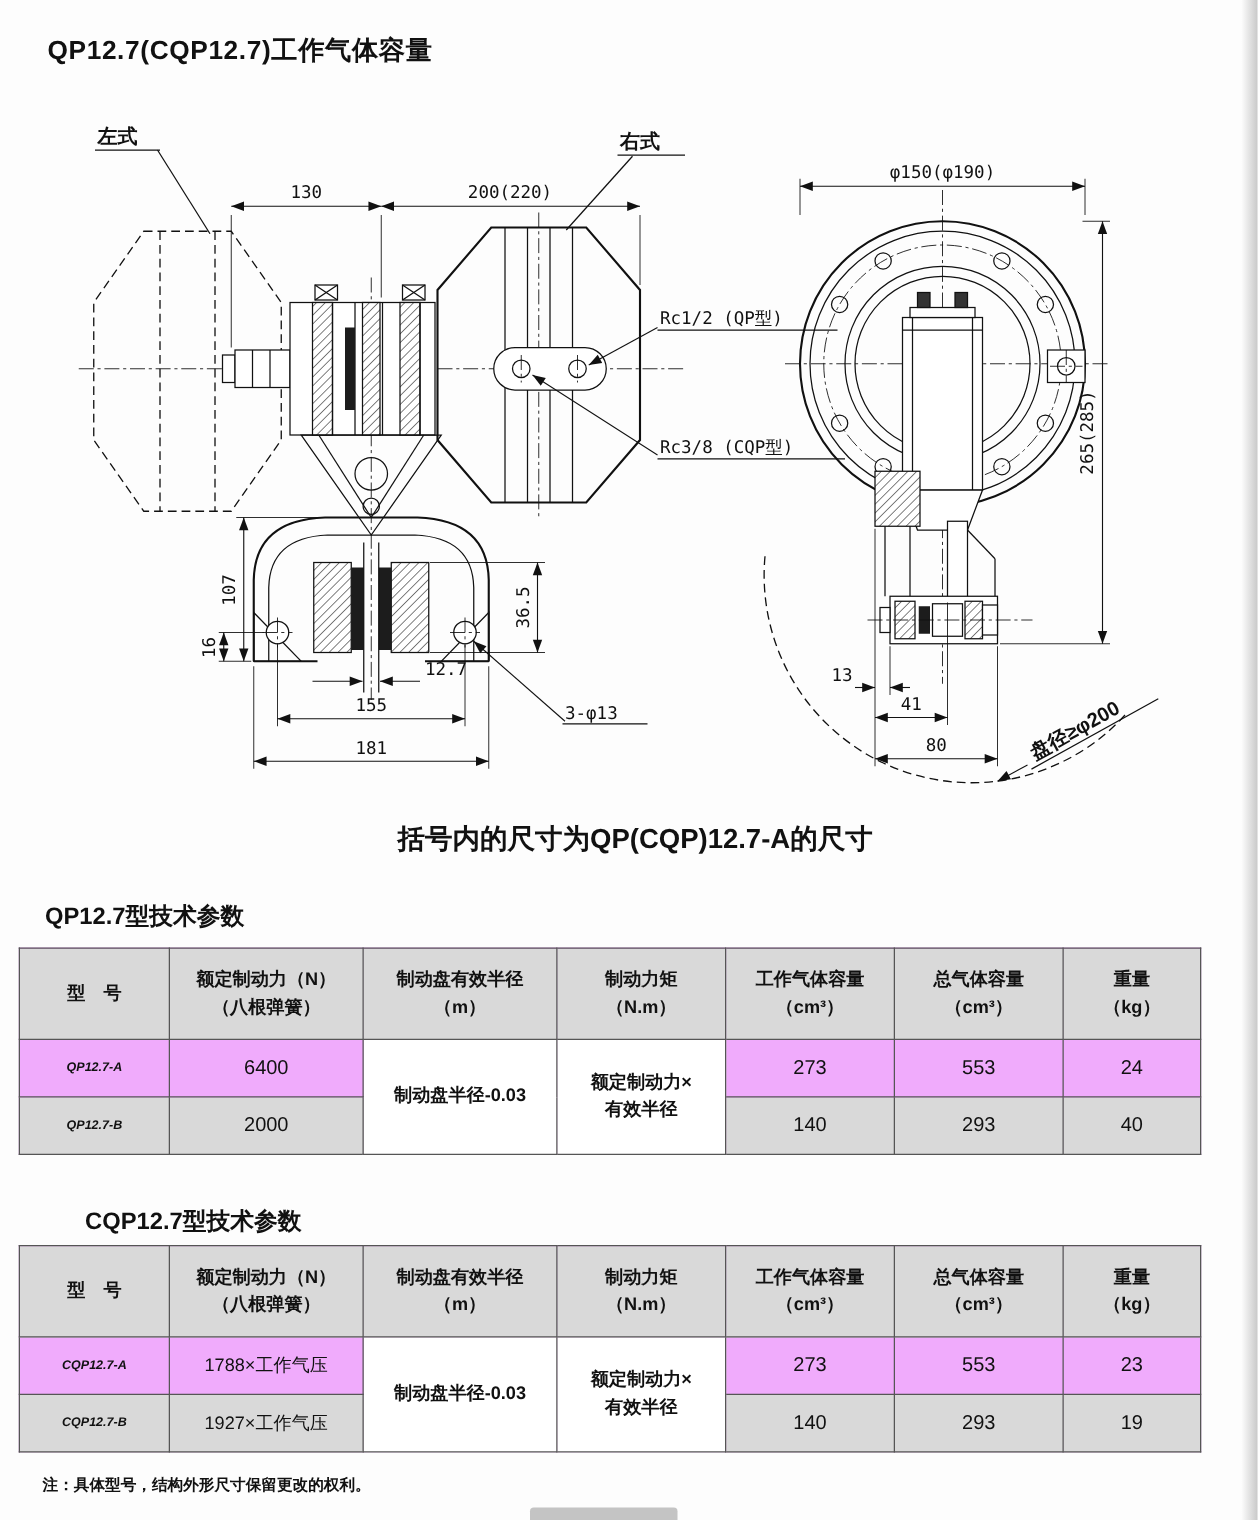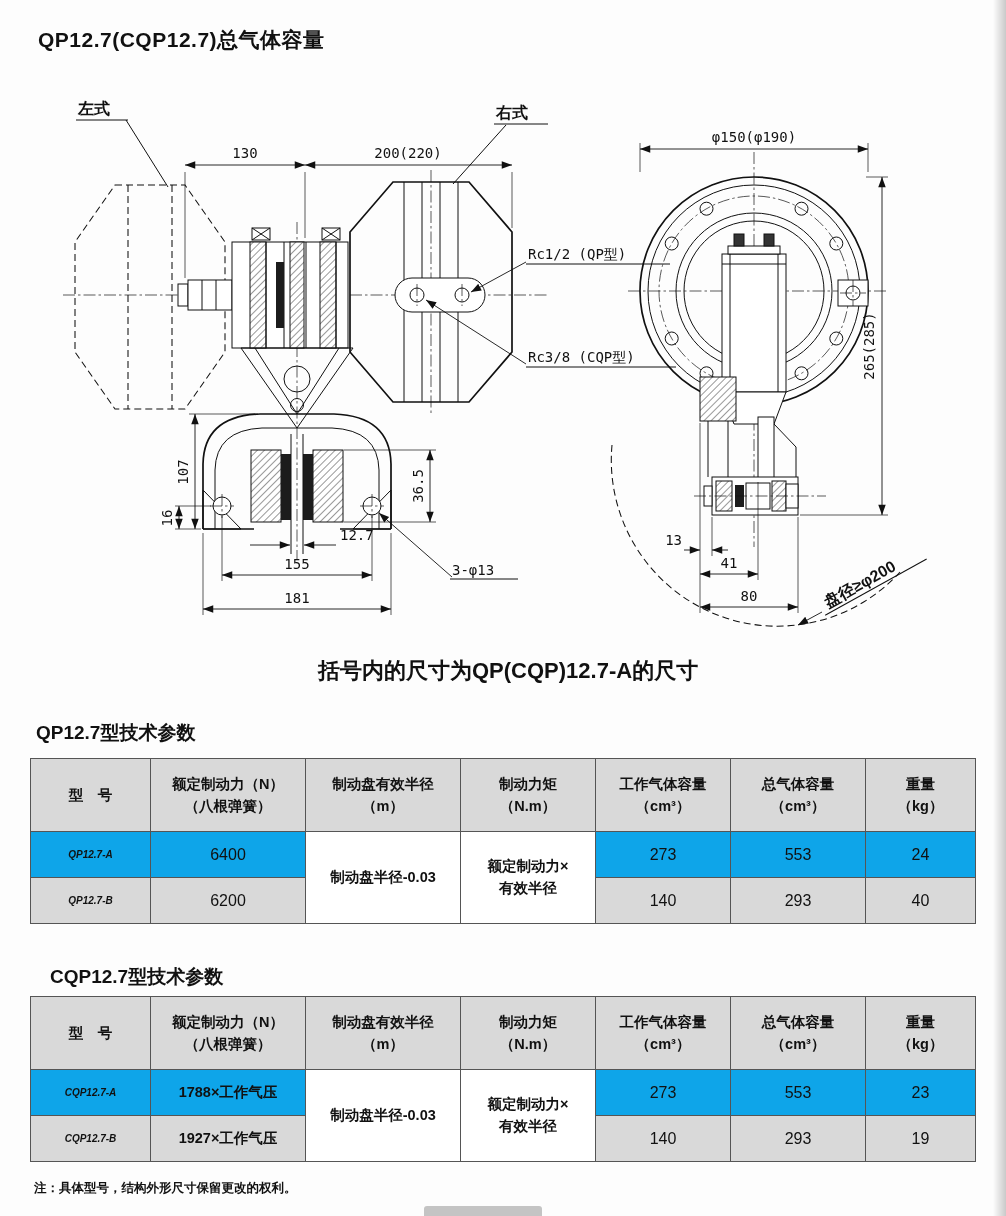--- a/index.html
+++ b/index.html
@@ -5,53 +5,53 @@
   html,body{margin:0;padding:0;}
   body{
     width:1006px;height:1216px;position:relative;background:#fdfdfd;
     font-family:"Liberation Sans",sans-serif;color:#111;overflow:hidden;
   }
   .page-title{position:absolute;left:38px;top:12px;font-size:21px;font-weight:bold;letter-spacing:.5px;}
   .drawing-wrap{position:absolute;left:28px;top:92px;width:950px;height:600px;}
   .caption{position:absolute;left:318px;top:656px;font-size:22px;font-weight:600;}
   .tbl-title{position:absolute;font-size:19px;font-weight:bold;}
   .tbl-title.t1{left:36px;top:704px;}
-  .tbl-title.t2{left:50px;top:948px;text-align:center;}
+  .tbl-title.t2{left:68px;top:948px;text-align:center;}
   .footnote{position:absolute;left:34px;top:1180px;font-size:12.5px;font-weight:bold;}
   .edge-r{position:absolute;right:0;top:0;width:13px;height:100%;
     background:linear-gradient(to right,rgba(255,255,255,0),#c9c9c9);}
   .smudge{position:absolute;left:424px;top:1206px;width:118px;height:10px;background:#c4c4c4;border-radius:3px 3px 0 0;}
 
-  table.ptable{position:absolute;border-collapse:collapse;table-layout:fixed;background:#0ea5e9;width:945px;left:30px;}
+  table.ptable{position:absolute;border-collapse:collapse;table-layout:fixed;background:#f0abfc;width:945px;left:15px;}
   table.ptable.p1{top:758px;}
   table.ptable.p2{top:996px;}
   .ptable th,.ptable td{border:1px solid #555;text-align:center;vertical-align:middle;padding:0 3px;}
   .ptable th{background:#d9d9d9;height:72px;font-size:14.5px;font-weight:bold;line-height:1.55;}
   .ptable td{height:45px;font-size:16px;}
   .ptable tr.row-b td{background:#d9d9d9;}
   .ptable td.model{font-weight:bold;font-size:10px;font-style:italic;}
   .ptable td.merged{background:#fff;font-weight:600;font-size:14.5px;line-height:1.45;}
-  .ptable td.expr{font-weight:700;font-size:14.5px;margin-top:12px;}
+  .ptable td.expr{font-weight:400;font-size:14.5px;margin-top:12px;}
 
   svg text{font-family:"DejaVu Sans Mono",monospace;font-size:14px;fill:#111;}
   svg text.zh{font-family:"Liberation Sans",sans-serif;font-size:16px;font-weight:600;}
   .out{fill:none;stroke:#111;stroke-width:1.7;}
   .thin{fill:none;stroke:#111;stroke-width:1;}
   .thinf{fill:#fff;stroke:#111;stroke-width:1;}
   .dim{stroke:#111;stroke-width:.9;fill:none;}
   .ext{stroke:#111;stroke-width:.7;}
   .cl{stroke:#111;stroke-width:.7;stroke-dasharray:12 3 2.5 3;fill:none;}
   .hid{fill:none;stroke:#111;stroke-width:1.05;stroke-dasharray:7 4;}
   .hatch{fill:url(#h45);stroke:#111;stroke-width:1;}
   .blk{fill:#1c1c1c;stroke:none;}
 </style>
 </head>
 <body>
 
-<h1 class="page-title">QP12.7(CQP12.7)总气体容量</h1>
+<h1 class="page-title">QP12.7(CQP12.7)工作气体容量</h1>
 
 <div class="drawing-wrap">
 <svg width="950" height="600" viewBox="0 0 950 600">
   <defs>
     <marker id="arr" viewBox="0 0 10 8" markerWidth="11" markerHeight="8.8" refX="9.6" refY="4" orient="auto-start-reverse" markerUnits="userSpaceOnUse">
       <path d="M0.3,0.6 L9.6,4 L0.3,7.4 Z" fill="#111"></path>
     </marker>
     <pattern id="h45" width="5" height="5" patternUnits="userSpaceOnUse" patternTransform="rotate(45)">
       <rect width="5" height="5" fill="#fff"></rect>
       <line x1="0" y1="0" x2="0" y2="5" stroke="#333" stroke-width="1"></line>
@@ -332,21 +332,21 @@
       <td class="merged" rowspan="2">
           <div>额定制动力×</div>
           <div>有效半径</div>
         </td>
       <td>273</td>
       <td>553</td>
       <td>24</td>
     </tr>
     <tr class="row-b">
       <td class="model">QP12.7-B</td>
-      <td>6200</td>
+      <td>2000</td>
       <td>140</td>
       <td>293</td>
       <td>40</td>
     </tr>
   </tbody>
 </table>
 
 <h2 class="tbl-title t2">CQP12.7型技术参数</h2>
 
 <table class="ptable p2">

